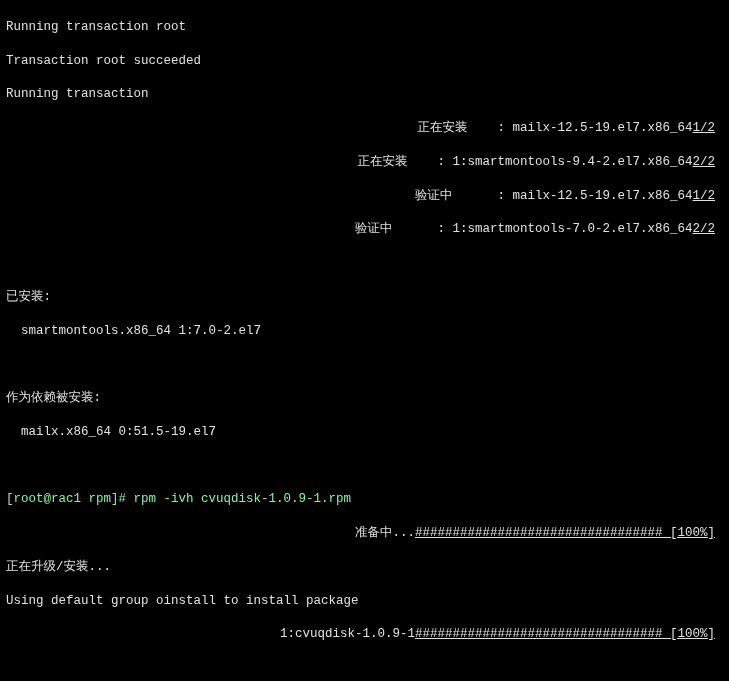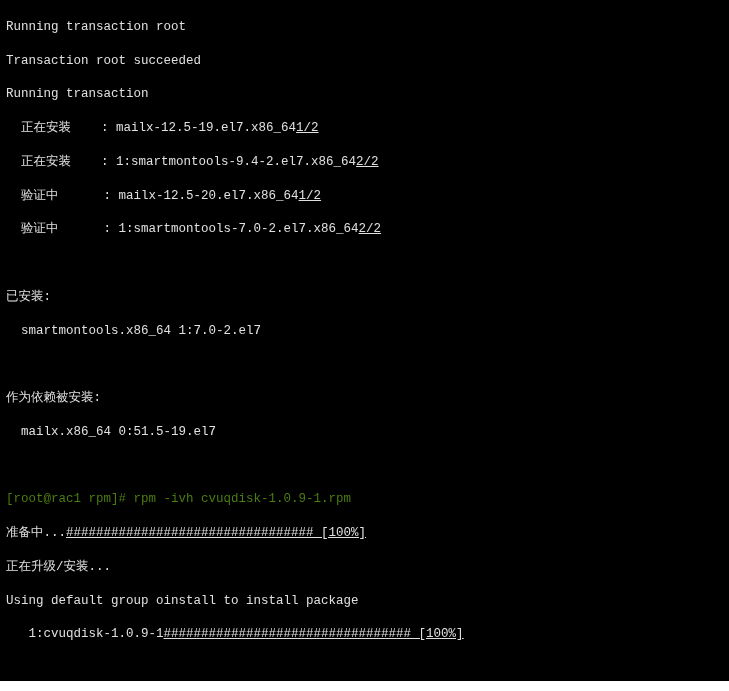--- a/index.html
+++ b/index.html
@@ -11,38 +11,38 @@
     color: #ddd;
   }
   .pane {
     background: #000;
     color: #e0e0e0;
     padding: 2px 6px 4px 6px;
     line-height: 1.35;
     white-space: pre;
     overflow: hidden;
   }
-  .row { display: flex; justify-content: flex-start; }
+  .row { display: flex; justify-content: flex-end; }
   .row .left { white-space: pre; }
   .row .right { white-space: pre; padding-right: 8px; text-decoration: underline; }
-  .prompt { color: #4d7c0f; }
+  .prompt { color: #86efac; }
   .wrap { position: relative; width: 729px; }
 </style>
 </head>
 <body>
 
 <div class="wrap">
 
 <div class="pane">
 <div>Running transaction root</div>
 <div>Transaction root succeeded</div>
 <div>Running transaction</div>
 <div class="row"><span class="left">  正在安装    : mailx-12.5-19.el7.x86_64</span><span class="right">1/2</span></div>
 <div class="row"><span class="left">  正在安装    : 1:smartmontools-9.4-2.el7.x86_64</span><span class="right">2/2</span></div>
-<div class="row"><span class="left">  验证中      : mailx-12.5-20.el7.x86_64</span><span class="right">1/2</span></div>
+<div class="row"><span class="left">  验证中      : mailx-12.5-19.el7.x86_64</span><span class="right">1/2</span></div>
 <div class="row"><span class="left">  验证中      : 1:smartmontools-7.0-2.el7.x86_64</span><span class="right">2/2</span></div>
 <div>&nbsp;</div>
 <div>已安装:</div>
 <div>  smartmontools.x86_64 1:7.0-2.el7</div>
 <div>&nbsp;</div>
 <div>作为依赖被安装:</div>
 <div>  mailx.x86_64 0:51.5-19.el7</div>
 <div>&nbsp;</div>
 <div class="prompt">[root@rac1 rpm]# rpm -ivh cvuqdisk-1.0.9-1.rpm</div>
 <div class="row"><span class="left">准备中...</span><span class="right">################################# [100%]</span></div>

